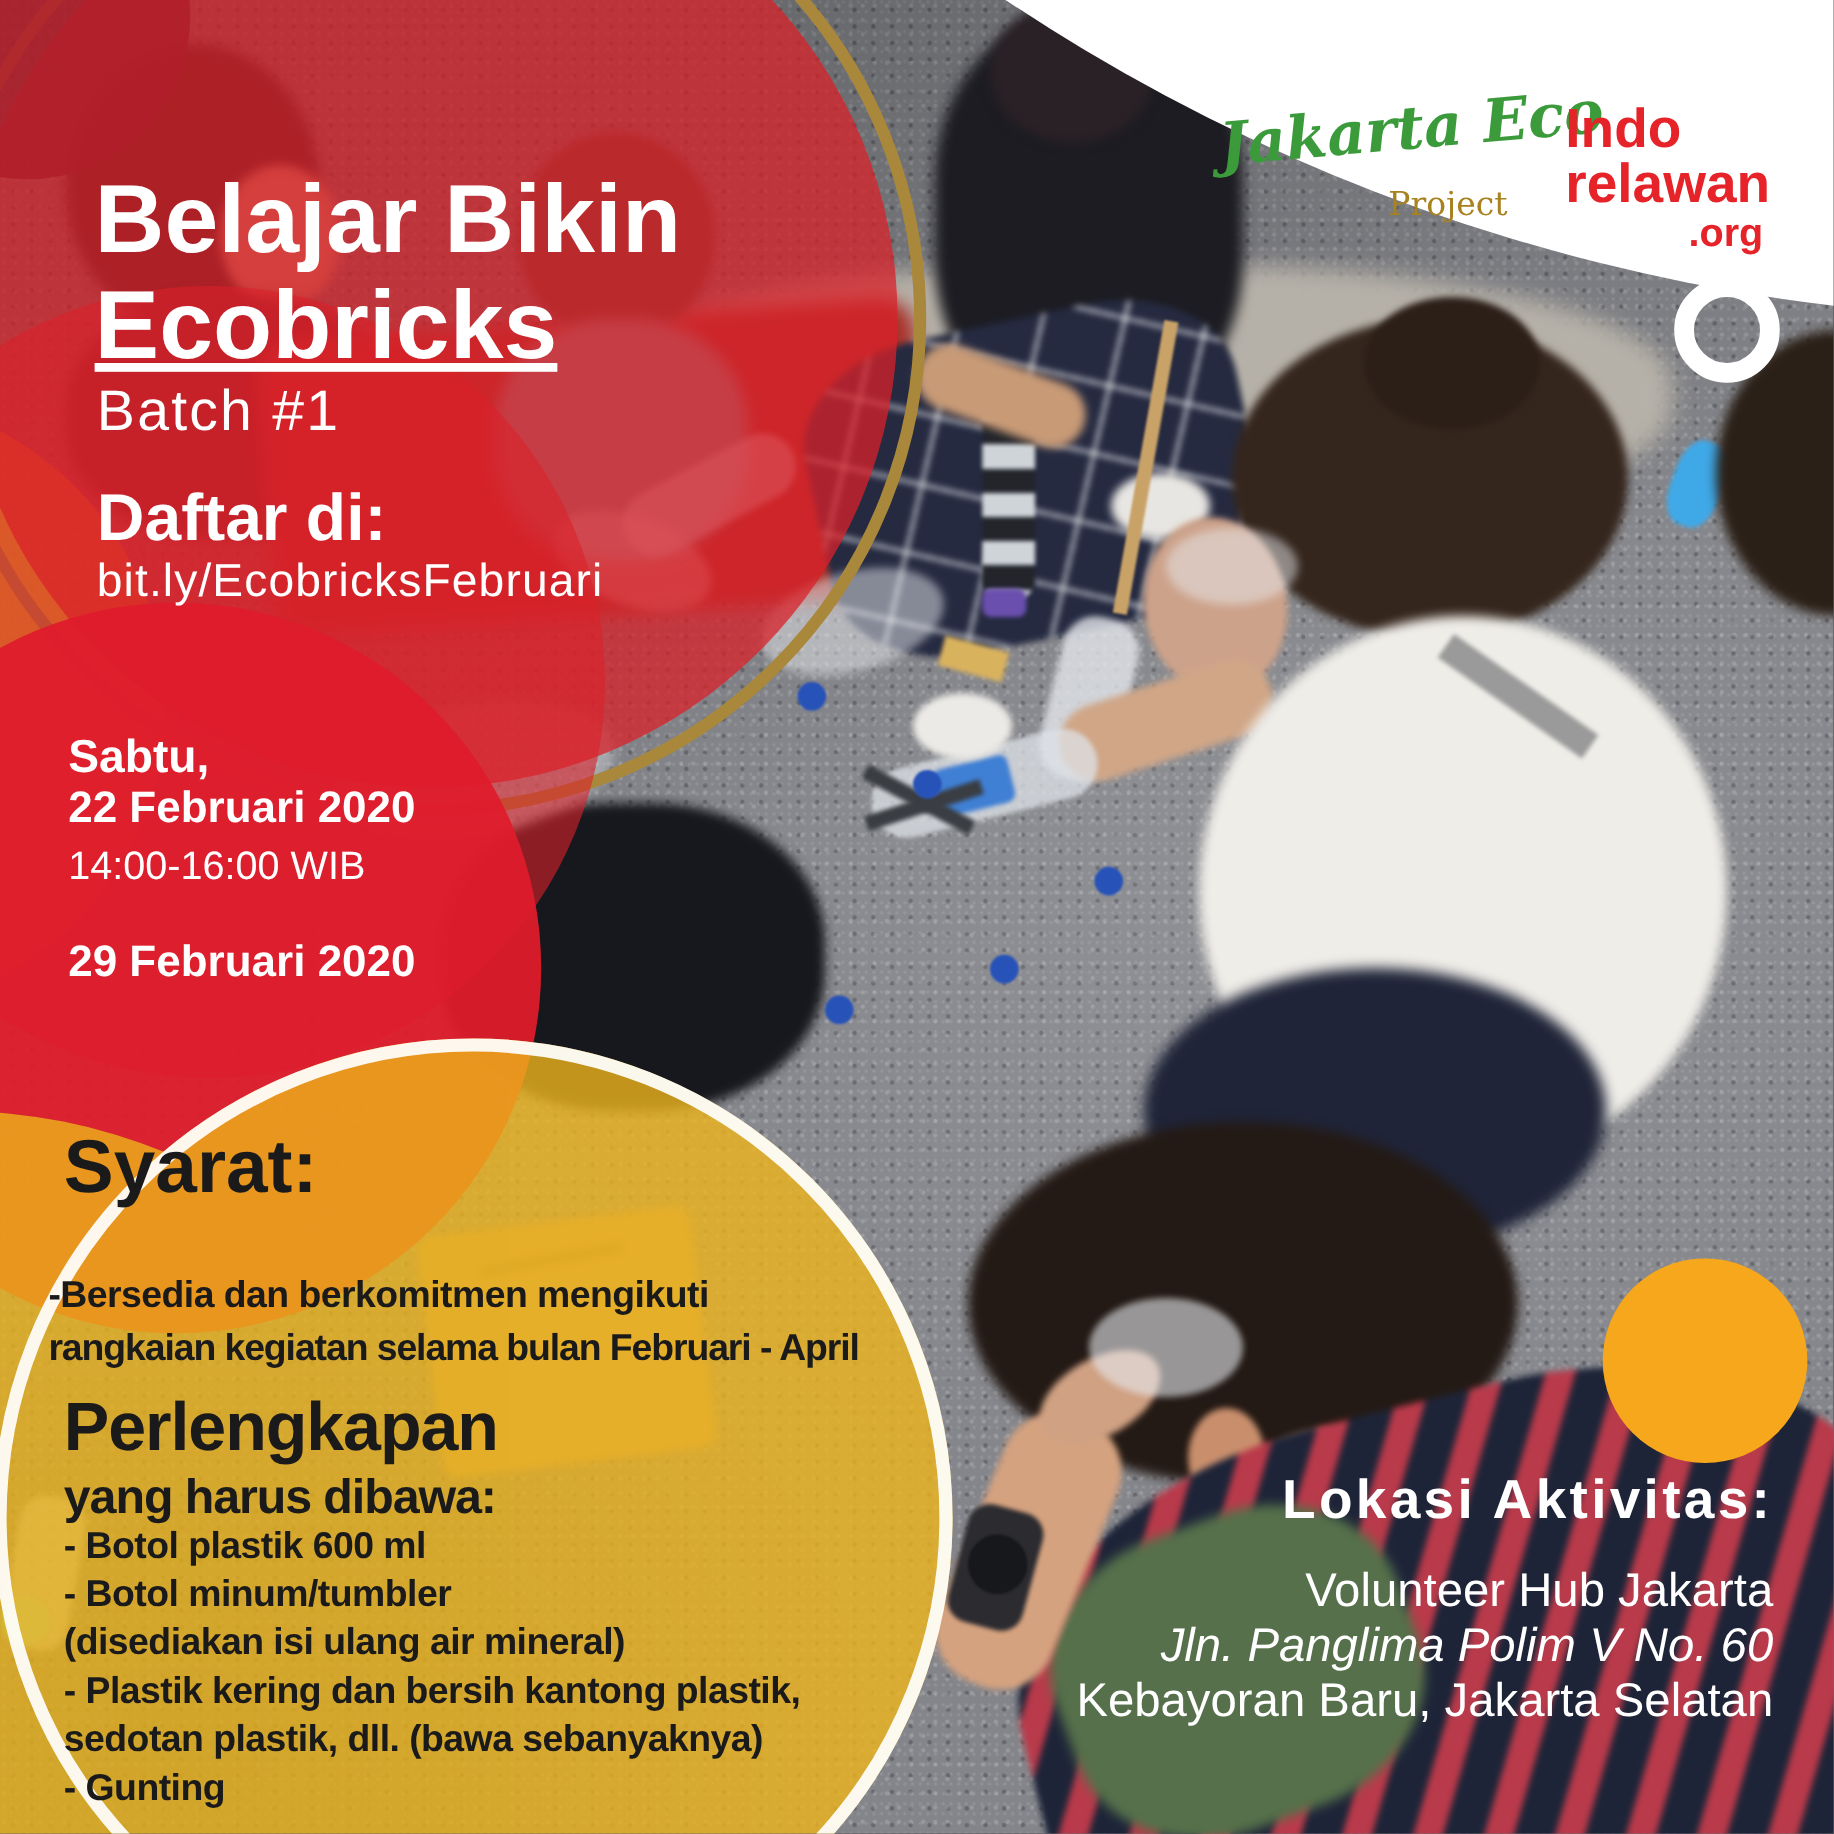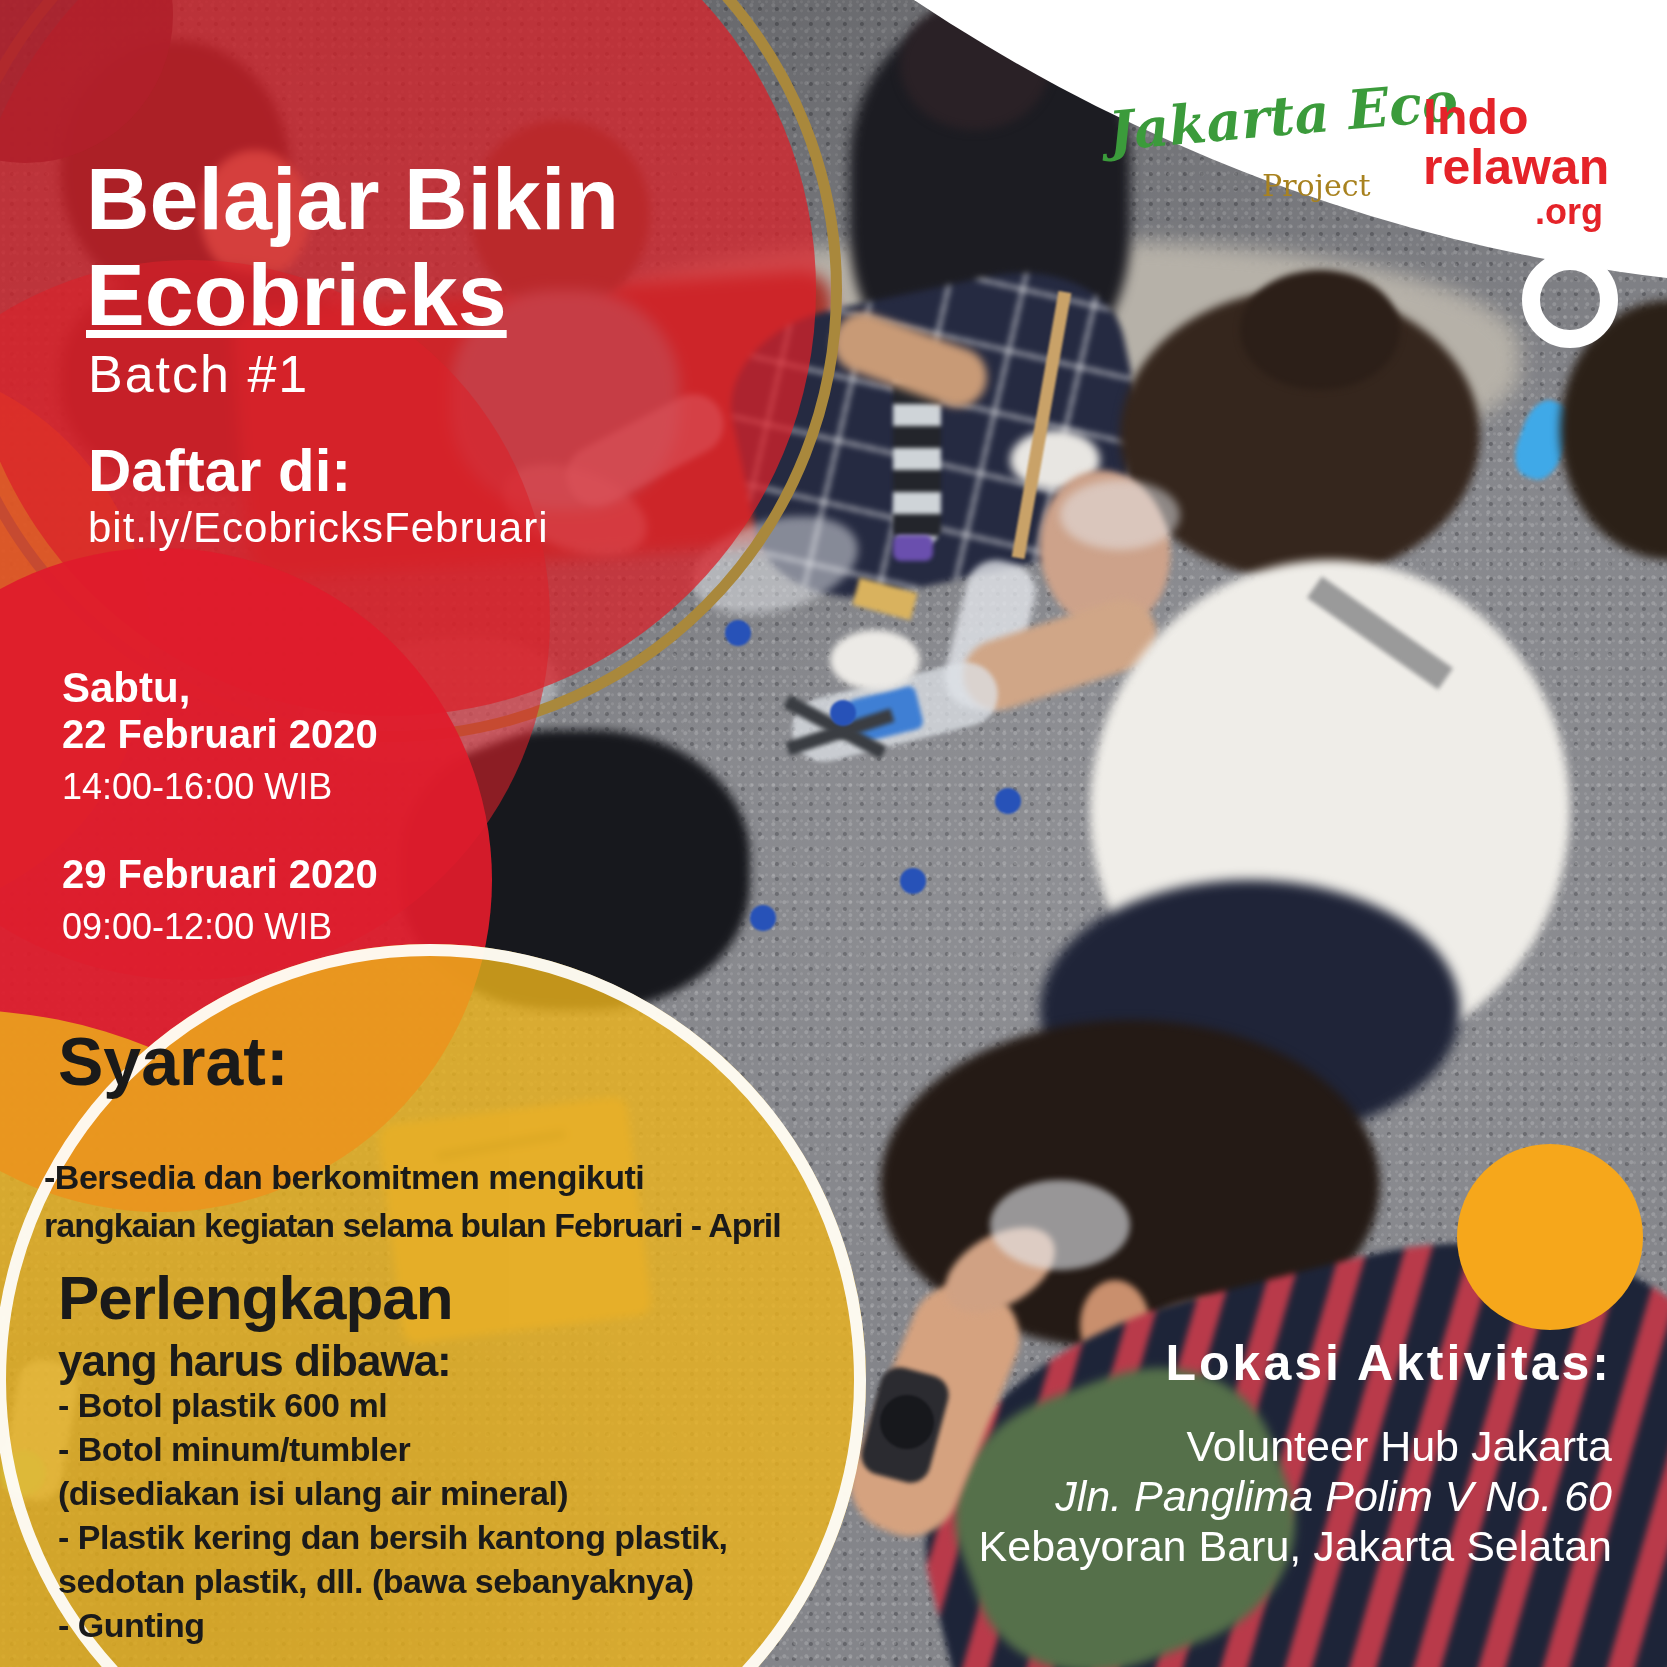--- a/index.html
+++ b/index.html
@@ -130,21 +130,20 @@
   <div class="txt white b" style="left:86px;top:148px;font-size:88px;">Belajar Bikin</div>
   <div class="txt white b" style="left:86px;top:244px;font-size:88px;text-decoration:underline;">Ecobricks</div>
   <div class="txt white" style="left:88px;top:344px;font-size:52px;letter-spacing:2px;">Batch #1</div>
   <div class="txt white b" style="left:88px;top:436px;font-size:60px;">Daftar di:</div>
   <div class="txt white" style="left:88px;top:504px;font-size:42px;letter-spacing:1px;">bit.ly/EcobricksFebruari</div>
 
   <div class="txt white b" style="left:62px;top:664px;font-size:42px;">Sabtu,</div>
   <div class="txt white b" style="left:62px;top:712px;font-size:40px;">22 Februari 2020</div>
   <div class="txt white" style="left:62px;top:766px;font-size:36px;">14:00-16:00 WIB</div>
   <div class="txt white b" style="left:62px;top:852px;font-size:40px;">29 Februari 2020</div>
-  <div class="txt white" style="left:62px;top:906px;font-size:36px;">09:00-12:00 WIB</div>
 
   <div class="txt black b" style="left:58px;top:1022px;font-size:68px;">Syarat:</div>
   <div class="txt black b" style="left:44px;top:1158px;font-size:34px;letter-spacing:-0.5px;">-Bersedia dan berkomitmen mengikuti</div>
   <div class="txt black b" style="left:44px;top:1206px;font-size:34px;letter-spacing:-1px;">rangkaian kegiatan selama bulan Februari - April</div>
 
   <div class="txt black b" style="left:58px;top:1262px;font-size:62px;letter-spacing:-1px;">Perlengkapan</div>
   <div class="txt black b" style="left:58px;top:1336px;font-size:44px;letter-spacing:-1px;">yang harus dibawa:</div>
   <div class="txt black b" style="left:58px;top:1386px;font-size:34px;letter-spacing:-0.5px;">- Botol plastik 600 ml</div>
   <div class="txt black b" style="left:58px;top:1430px;font-size:34px;letter-spacing:-0.5px;">- Botol minum/tumbler</div>
   <div class="txt black b" style="left:58px;top:1474px;font-size:34px;letter-spacing:-0.5px;">(disediakan isi ulang air mineral)</div>

